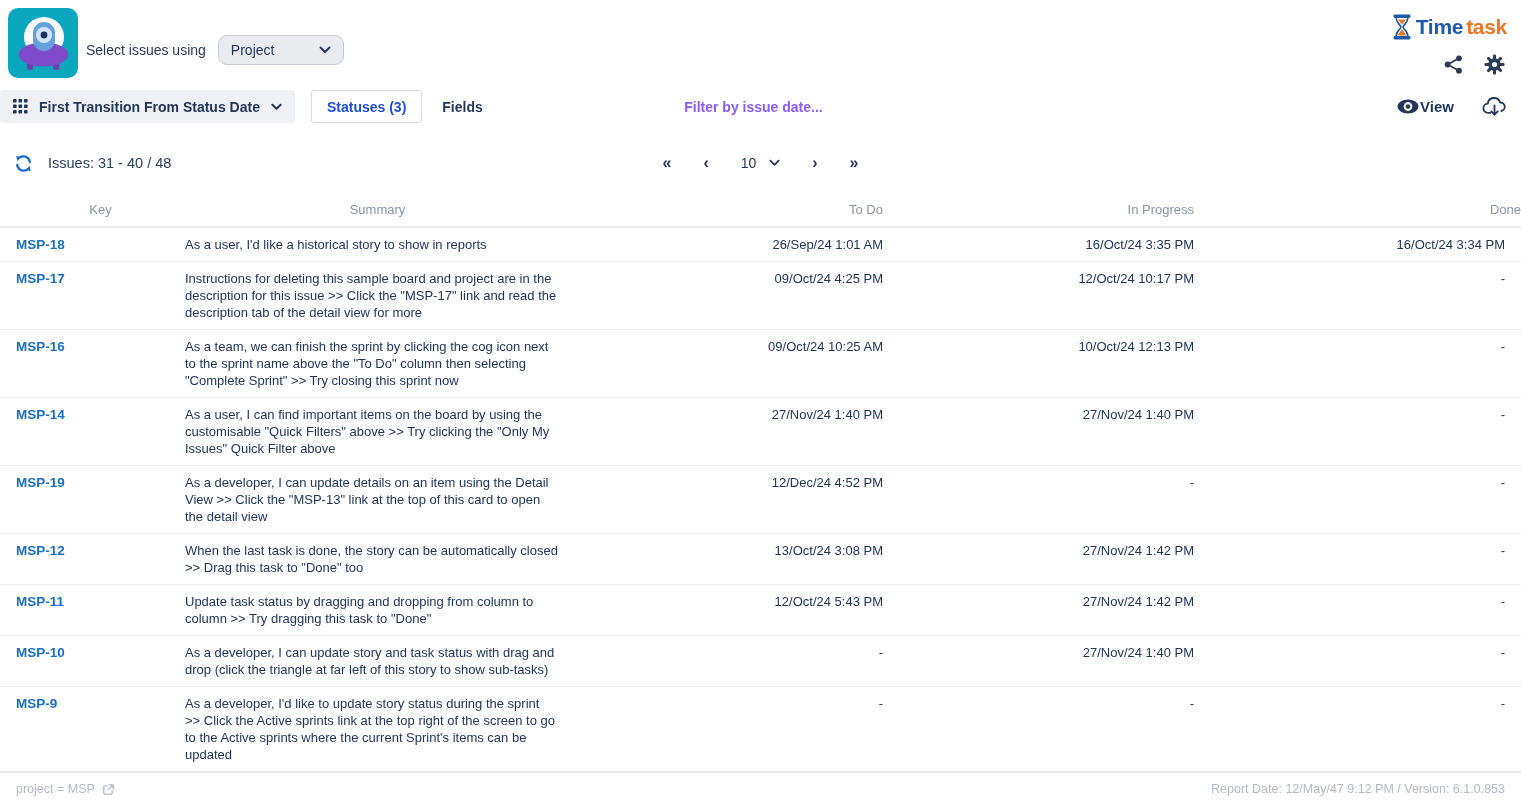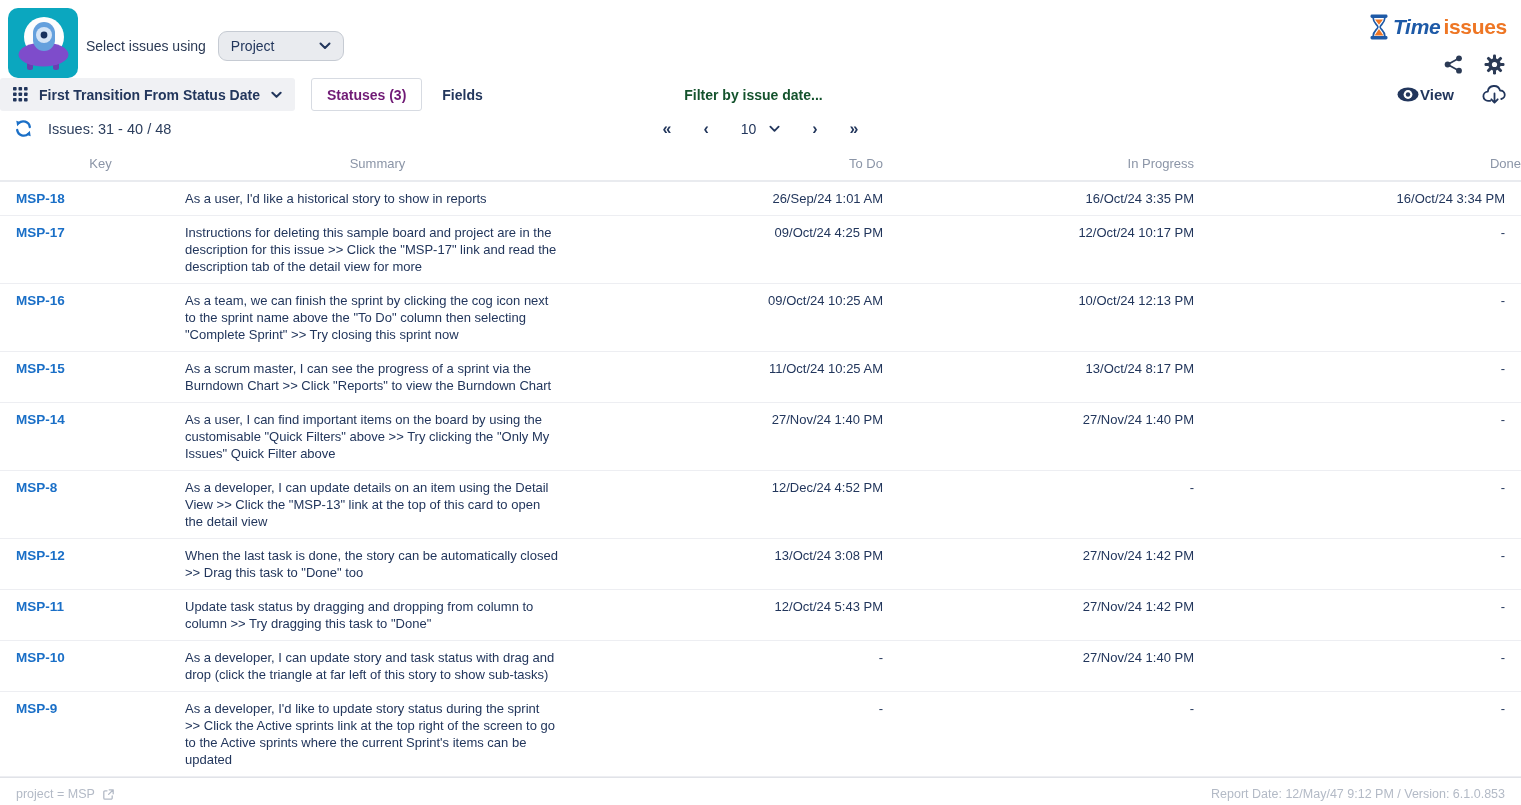--- a/index.html
+++ b/index.html
@@ -21,45 +21,45 @@
   .select {
     display: flex; align-items: center; justify-content: space-between;
     background: #e9ebef; border: 1px solid #c6cbd3; border-radius: 9px;
     height: 30px; padding: 0 12px; font-size: 14px; color: #22365c; cursor: pointer;
   }
   .select-small { width: 126px; }
   .select-wide  { width: 372px; }
 
   .top-right { display: flex; flex-direction: column; align-items: flex-end; gap: 14px; padding-top: 6px; }
   .brand { display: flex; align-items: center; gap: 3px; font-weight: bold; font-size: 21px; letter-spacing: -0.3px; cursor: pointer; }
-  .brand-time  { color: #1e5aa7; font-style: italic; }
+  .brand-time  { color: #1e5aa7; }
   .brand-piece { color: #ee7624; }
   .brand-actions { display: flex; gap: 20px; padding-right: 2px; }
   .icon-btn { cursor: pointer; }
 
   
   .toolbar { display: grid; grid-template-columns: 1fr auto 1fr; align-items: center; padding: 0 14px 0 0; height: 40px; }
   .toolbar-left { display: flex; align-items: center; gap: 16px; }
   .pill {
     display: flex; align-items: center; gap: 11px; background: #f0f1f4;
     border-radius: 3px; height: 33px; padding: 0 13px;
     font-weight: 700; font-size: 14px; color: #22365c; cursor: pointer;
   }
   .btn-statuses {
     height: 33px; display: flex; align-items: center; background: #fff;
     border: 1px solid #d7dbe2; border-radius: 3px; padding: 0 15px;
-    font-size: 14px; font-weight: 600; color: #701a75; cursor: pointer;
+    font-size: 14px; font-weight: 600; color: #1d4ed8; cursor: pointer;
   }
   .btn-fields { font-size: 14px; font-weight: 600; color: #22365c; padding: 0 4px; cursor: pointer; }
-  .toolbar-center { font-size: 14px; font-weight: 600; color: #14532d; cursor: pointer; }
+  .toolbar-center { font-size: 14px; font-weight: 600; color: #8b5cf6; cursor: pointer; }
   .toolbar-right { justify-self: end; display: flex; align-items: center; gap: 28px; }
   .view-btn { display: flex; align-items: center; gap: 1px; font-size: 15px; font-weight: 600; cursor: pointer; }
 
   
-  .issues-bar { display: grid; grid-template-columns: 1fr auto 1fr; align-items: center; height: 42px; padding: 0 14px; margin-top: 8px; }
+  .issues-bar { display: grid; grid-template-columns: 1fr auto 1fr; align-items: center; height: 42px; padding: 0 14px; margin-top: 16px; }
   .issues-left { display: flex; align-items: center; gap: 15px; font-size: 14.5px; color: #2c3e5d; }
   .pagination { display: flex; align-items: center; gap: 32px; font-size: 16px; font-weight: bold; color: #22365c; }
   .page-btn { cursor: pointer; line-height: 1; }
   .page-size { display: flex; align-items: center; gap: 13px; font-weight: normal; font-size: 14px; cursor: pointer; }
 
   
   table { width: 100%; border-collapse: collapse; margin-top: 12px; }
   th { color: #8b95a7; font-weight: normal; font-size: 13px; text-align: center; padding: 6px 0 9px 0; border-bottom: 2px solid #e9ebef; }
   th.col-key { padding-left: 16px; }
   th.num { text-align: right; }
@@ -115,21 +115,21 @@
       <span>
         <svg width="22" height="26" viewBox="0 0 22 26">
           <rect x="2.5" y="0.5" width="17" height="3.4" rx="1.4" fill="#1e5aa7"></rect>
           <rect x="2.5" y="22.1" width="17" height="3.4" rx="1.4" fill="#1e5aa7"></rect>
           <polygon points="7,5.4 15,5.4 11,10.8" fill="#ee7624"></polygon>
           <polygon points="11,15 6.5,21.4 15.5,21.4" fill="#ee7624"></polygon>
           <path d="M5.2,3.9 C5.2,9 9.6,10.6 9.9,13 C9.6,15.4 5.2,17 5.2,22.1 M16.8,3.9 C16.8,9 12.4,10.6 12.1,13 C12.4,15.4 16.8,17 16.8,22.1" stroke="#1e5aa7" stroke-width="1.7" fill="none" stroke-linecap="round"></path>
         </svg>
       </span>
       <span class="brand-time">Time</span>
-        <span class="brand-piece">issues</span>
+        <span class="brand-piece">task</span>
     </div>
     <div class="brand-actions">
       <span class="icon-btn">
         <svg width="21" height="21" viewBox="0 0 21 21">
           <circle cx="16" cy="4.3" r="2.9" fill="#2b3a55"></circle>
           <circle cx="4.6" cy="10.5" r="2.9" fill="#2b3a55"></circle>
           <circle cx="16" cy="16.7" r="2.9" fill="#2b3a55"></circle>
           <path d="M4.6 10.5 L16 4.3 M4.6 10.5 L16 16.7" stroke="#2b3a55" stroke-width="1.8"></path>
         </svg>
       </span>
@@ -272,43 +272,34 @@
   <tr>
     <td class="key-cell">
       <a class="key-link">MSP-16</a>
     </td>
     <td class="summary-cell">As a team, we can finish the sprint by clicking the cog icon next to the sprint name above the "To Do" column then selecting "Complete Sprint" &gt;&gt; Try closing this sprint now</td>
     <td class="date-cell">09/Oct/24 10:25 AM</td>
     <td class="date-cell">10/Oct/24 12:13 PM</td>
     <td class="date-cell done-cell">-</td>
   </tr>
 
-  <tr>
-    <td class="key-cell">
-      <a class="key-link">MSP-15</a>
-    </td>
-    <td class="summary-cell">As a scrum master, I can see the progress of a sprint via the Burndown Chart &gt;&gt; Click "Reports" to view the Burndown Chart</td>
-    <td class="date-cell">11/Oct/24 10:25 AM</td>
-    <td class="date-cell">13/Oct/24 8:17 PM</td>
-    <td class="date-cell done-cell">-</td>
-  </tr>
 
   <tr>
     <td class="key-cell">
       <a class="key-link">MSP-14</a>
     </td>
     <td class="summary-cell">As a user, I can find important items on the board by using the customisable "Quick Filters" above &gt;&gt; Try clicking the "Only My Issues" Quick Filter above</td>
     <td class="date-cell">27/Nov/24 1:40 PM</td>
     <td class="date-cell">27/Nov/24 1:40 PM</td>
     <td class="date-cell done-cell">-</td>
   </tr>
 
   <tr>
     <td class="key-cell">
-      <a class="key-link">MSP-8</a>
+      <a class="key-link">MSP-19</a>
     </td>
     <td class="summary-cell">As a developer, I can update details on an item using the Detail View &gt;&gt; Click the "MSP-13" link at the top of this card to open the detail view</td>
     <td class="date-cell">12/Dec/24 4:52 PM</td>
     <td class="date-cell">-</td>
     <td class="date-cell done-cell">-</td>
   </tr>
 
   <tr>
     <td class="key-cell">
       <a class="key-link">MSP-12</a>

